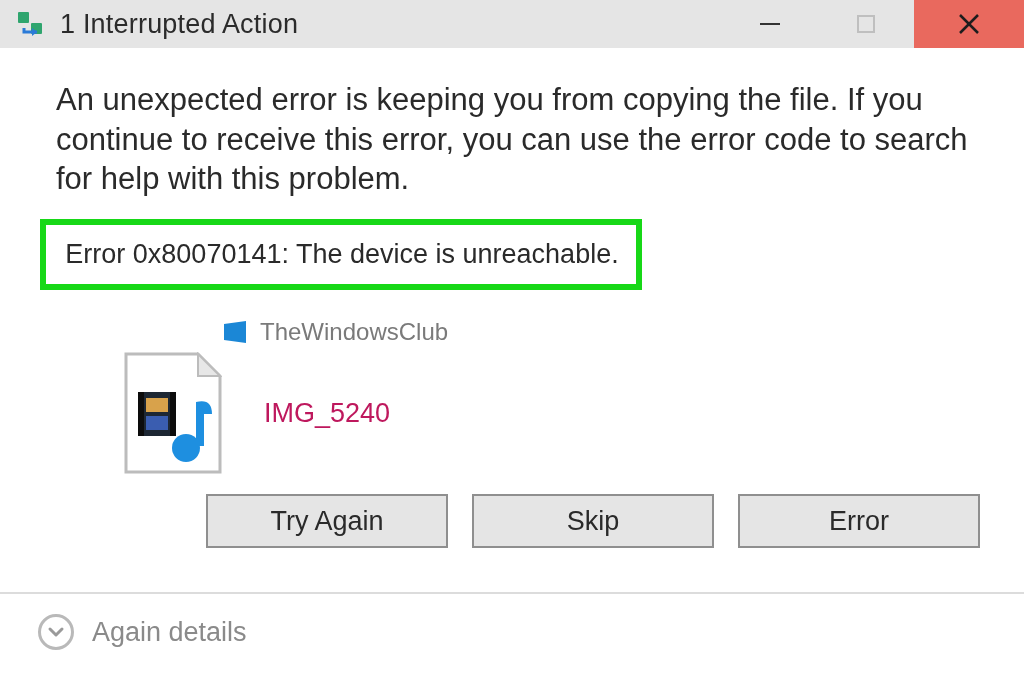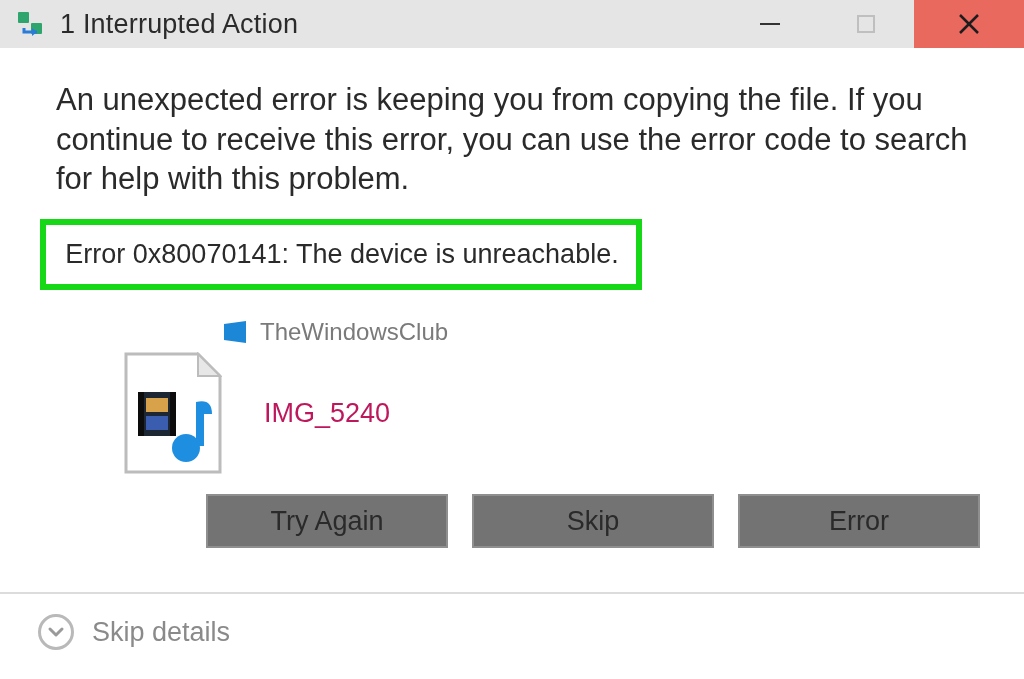--- a/index.html
+++ b/index.html
@@ -118,21 +118,21 @@
   
   .button-row {
     display: flex;
     gap: 24px;
     justify-content: flex-end;
     margin: 20px 44px 0 0;
   }
   .btn {
     width: 242px;
     height: 54px;
-    background: #737373;
+    background: #e5e5e5;
     border: 2px solid #8f8f8f;
     font-size: 27px;
     color: #2a2a2a;
     display: flex;
     align-items: center;
     justify-content: center;
     box-sizing: border-box;
   }
 
   
@@ -241,16 +241,16 @@
   </div>
 
   <div class="sep"></div>
 
   <div class="more-row">
     <span class="chevron-circle">
       <svg width="18" height="18" viewBox="0 0 18 18">
         <polyline points="3,6 9,12 15,6" fill="none" stroke="#9a9a9a" stroke-width="3" stroke-linecap="round" stroke-linejoin="round"></polyline>
       </svg>
     </span>
-    <span class="more-label">Skip details</span>
+    <span class="more-label">Again details</span>
   </div>
 
 </div>
 
 </body></html>

